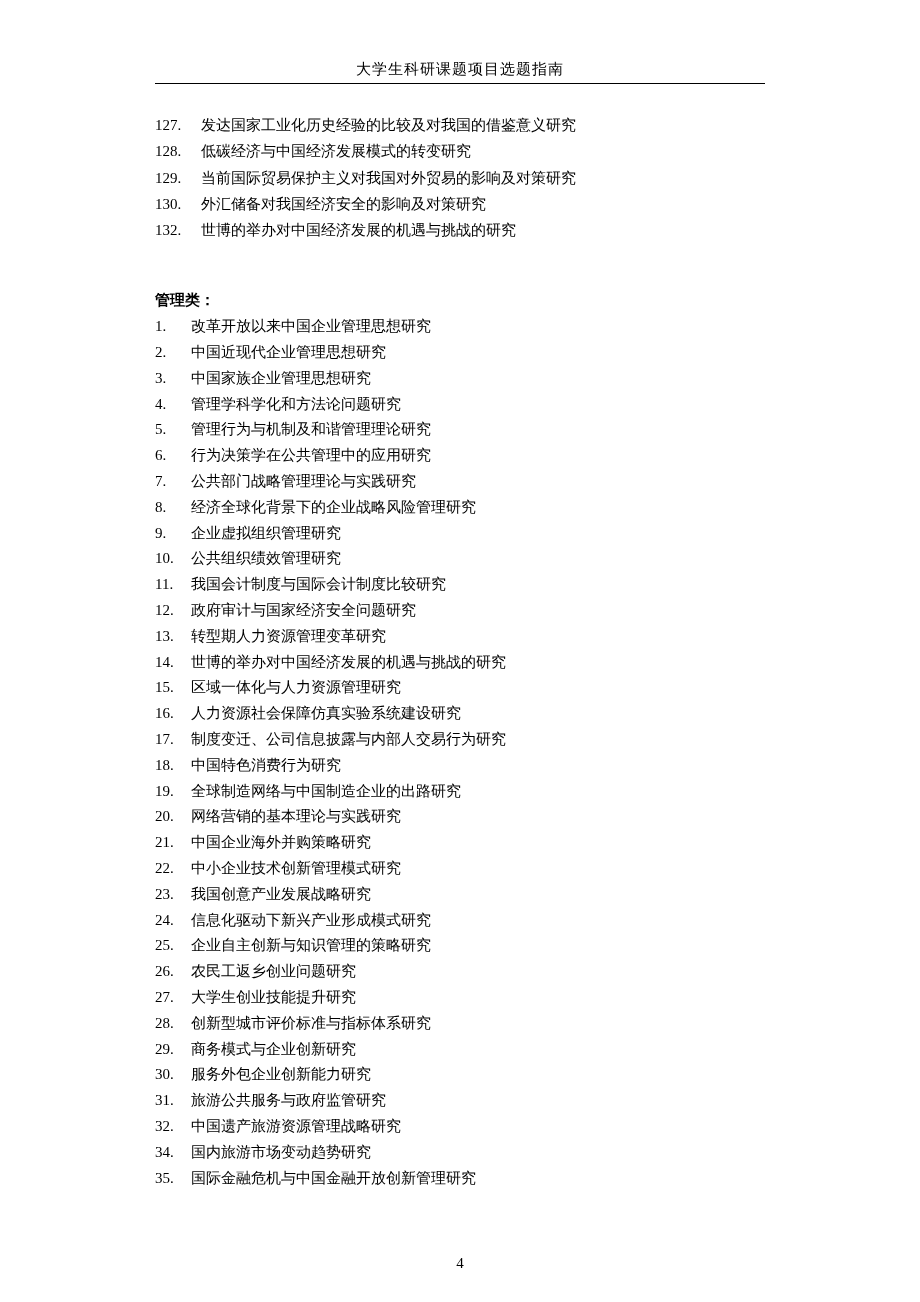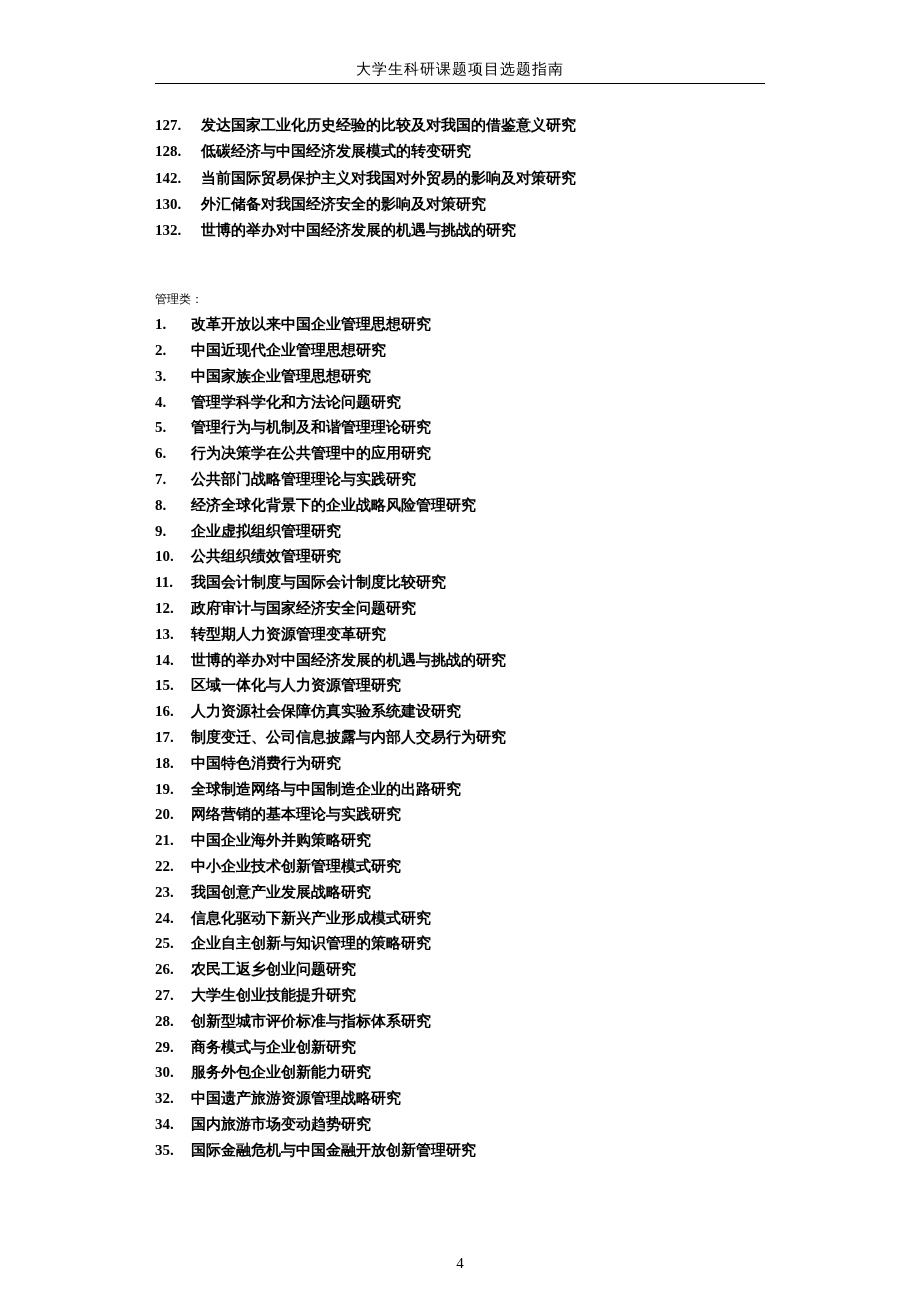--- a/index.html
+++ b/index.html
@@ -24,36 +24,35 @@
     padding-bottom: 4px;
     border-bottom: 1px solid #000;
     margin-bottom: 28px;
   }
   .list {
     font-size: 15px;
     line-height: 1.75;
   }
   .row {
     display: flex;
-    font-weight: bold;
   }
   .num {
     flex: 0 0 46px;
     white-space: nowrap;
   }
   .num-wide {
     flex: 0 0 46px;
     white-space: nowrap;
   }
   .txt {
     flex: 1;
   }
   .section-heading {
-    font-size: 12px;
-    font-weight: normal;
+    font-size: 15px;
+    font-weight: bold;
     margin-top: 48px;
     margin-bottom: 4px;
   }
   .list2 {
     font-size: 15px;
     line-height: 1.72;
   }
   .list2 .num {
     flex: 0 0 36px;
   }
@@ -78,21 +77,21 @@
   <div class="list">
     <div class="row">
         <span class="num-wide">127.</span>
         <span class="txt">发达国家工业化历史经验的比较及对我国的借鉴意义研究</span>
       </div>
     <div class="row">
         <span class="num-wide">128.</span>
         <span class="txt">低碳经济与中国经济发展模式的转变研究</span>
       </div>
     <div class="row">
-        <span class="num-wide">142.</span>
+        <span class="num-wide">129.</span>
         <span class="txt">当前国际贸易保护主义对我国对外贸易的影响及对策研究</span>
       </div>
     <div class="row">
         <span class="num-wide">130.</span>
         <span class="txt">外汇储备对我国经济安全的影响及对策研究</span>
       </div>
     <div class="row">
         <span class="num-wide">132.</span>
         <span class="txt">世博的举办对中国经济发展的机遇与挑战的研究</span>
       </div>
@@ -215,20 +214,24 @@
       </div>
     <div class="row">
         <span class="num">29.</span>
         <span class="txt">商务模式与企业创新研究</span>
       </div>
     <div class="row">
         <span class="num">30.</span>
         <span class="txt">服务外包企业创新能力研究</span>
       </div>
     <div class="row">
+        <span class="num">31.</span>
+        <span class="txt">旅游公共服务与政府监管研究</span>
+      </div>
+    <div class="row">
         <span class="num">32.</span>
         <span class="txt">中国遗产旅游资源管理战略研究</span>
       </div>
     <div class="row">
         <span class="num">34.</span>
         <span class="txt">国内旅游市场变动趋势研究</span>
       </div>
     <div class="row">
         <span class="num">35.</span>
         <span class="txt">国际金融危机与中国金融开放创新管理研究</span>

